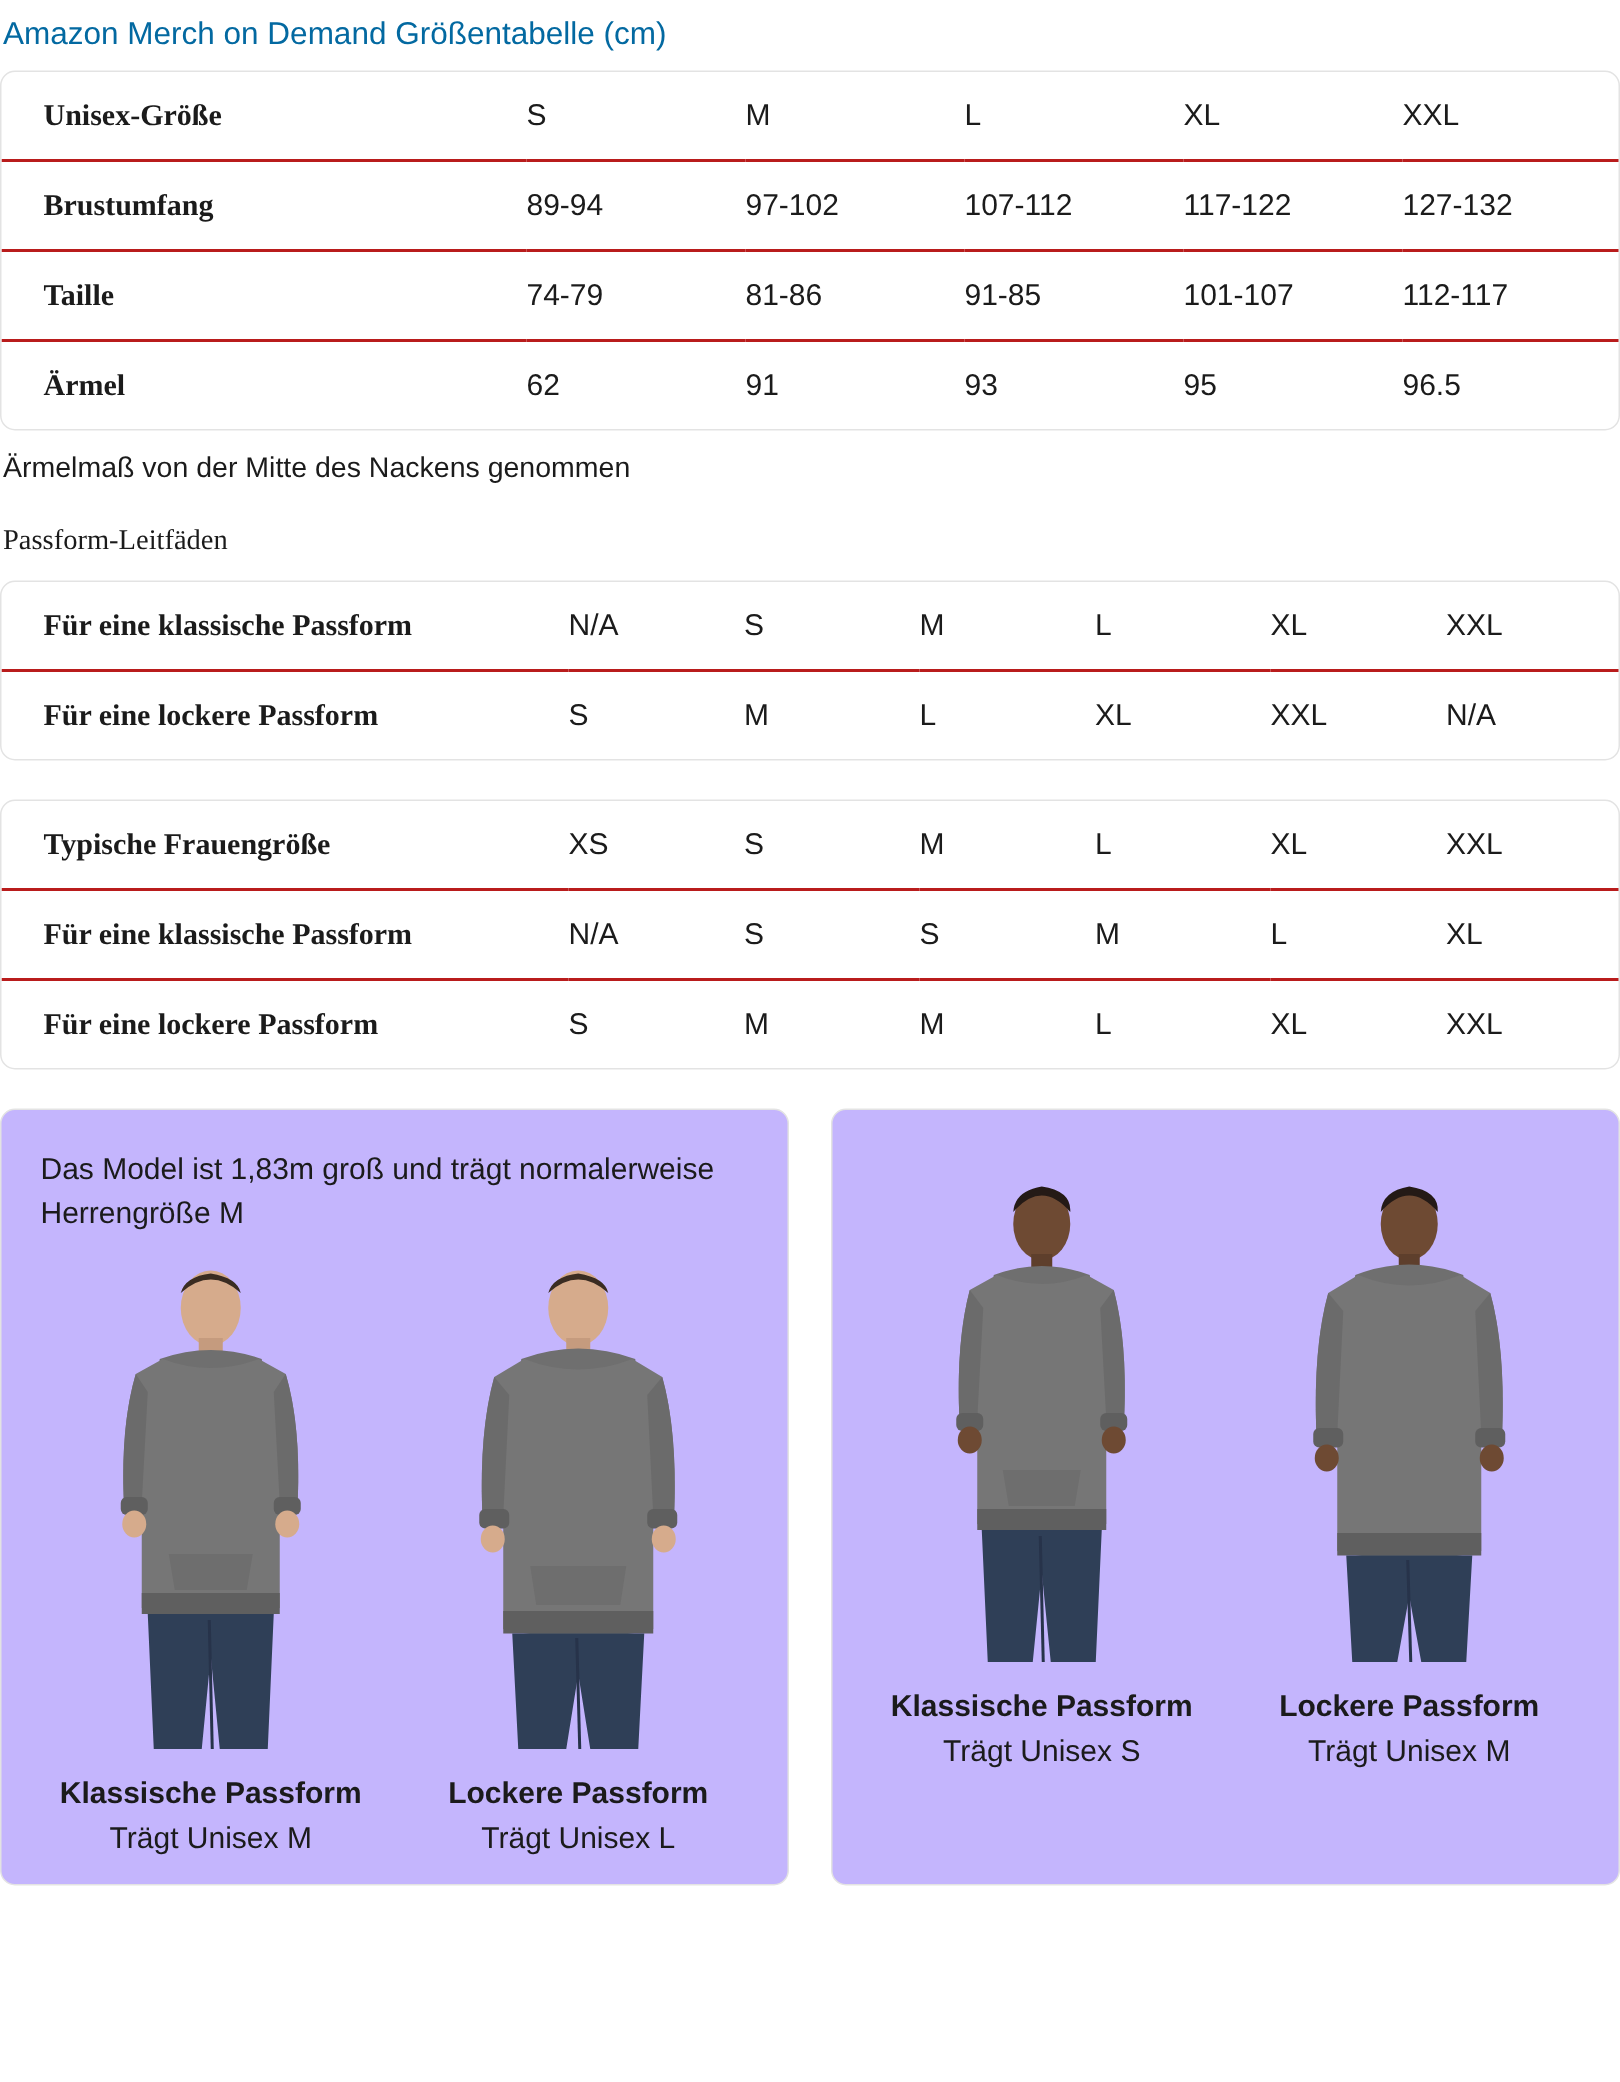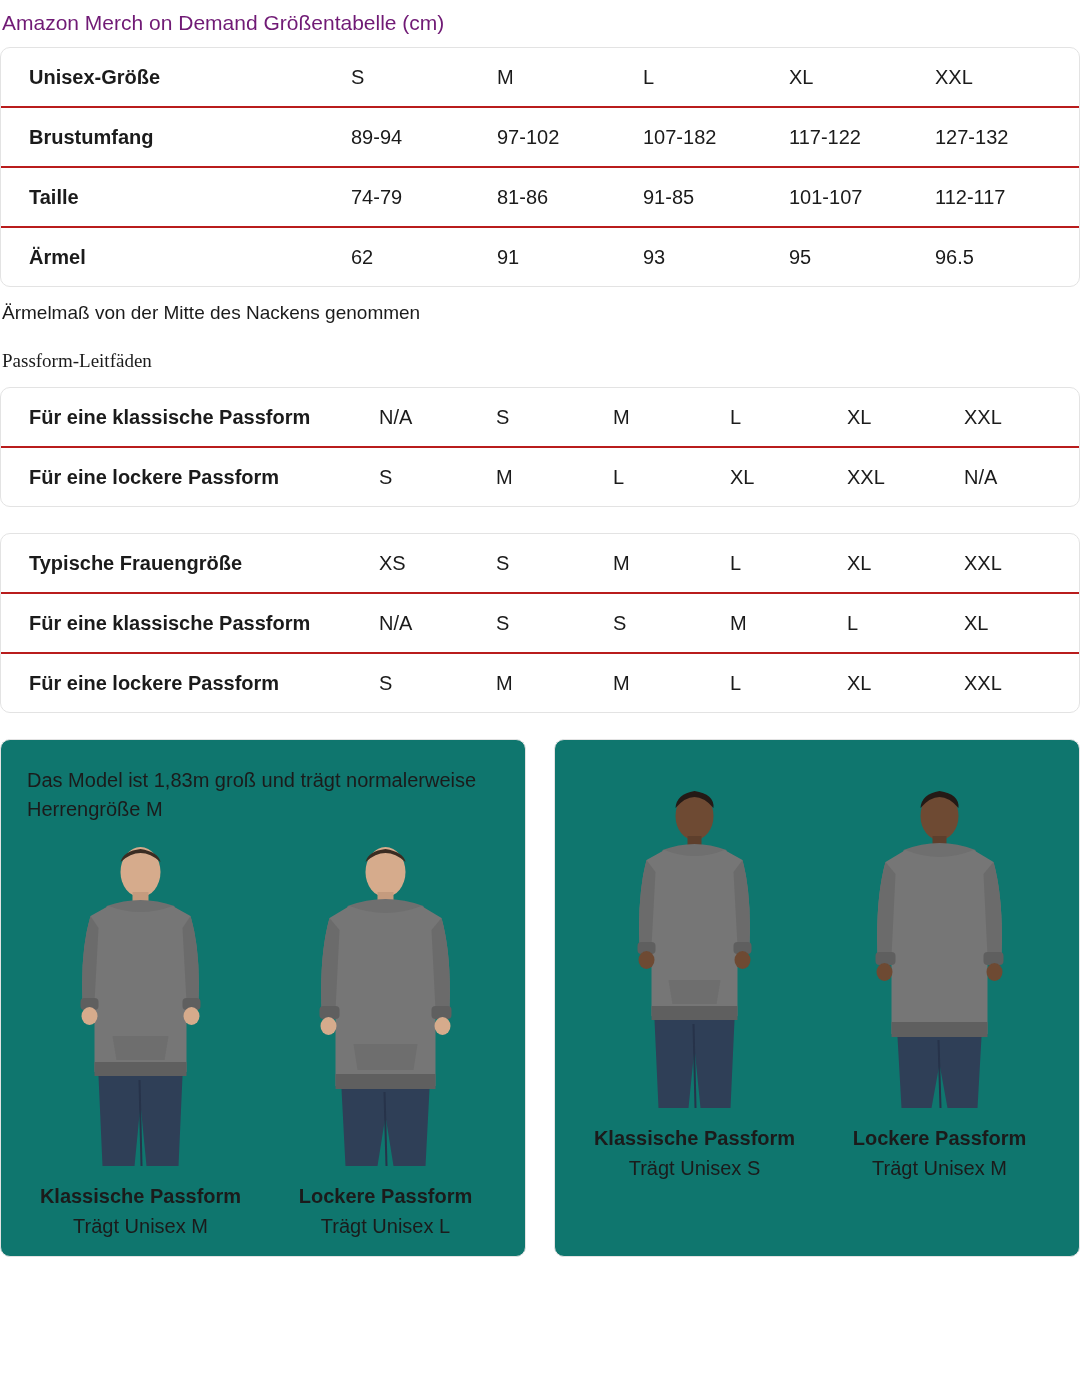--- a/index.html
+++ b/index.html
@@ -14,21 +14,21 @@
     color: #111111;
     -webkit-font-smoothing: antialiased;
   }
   .page {
     width: 1080px;
     box-sizing: border-box;
     padding: 0 0 6px 0;
   }
   .title {
     font-size: 21px;
-    color: #701a75;
+    color: #0369a1;
     padding: 10px 0 12px 2px;
     line-height: 1.2;
   }
   .note {
     font-size: 19px;
     color: #1b1b1b;
     padding: 14px 0 14px 2px;
     line-height: 1.25;
   }
   .section-label {
@@ -63,20 +63,21 @@
     font-size: 20px;
     color: #1b1b1b;
     padding: 18px 6px 18px 0;
     vertical-align: middle;
     line-height: 1.1;
   }
   table.sizes .rowhead {
     font-weight: bold;
     padding-left: 28px;
     font-size: 20px;
+    font-family: Liberation Serif, serif;
   }
 
   
   .tbl-main col.c0 { width: 350px; }
   .tbl-main col.cx { width: 146px; }
 
   
   .tbl-fit col.c0 { width: 378px; }
   .tbl-fit col.cx { width: 117px; }
   .spacer-24 { height: 26px; }
@@ -86,21 +87,21 @@
     display: flex;
     gap: 28px;
     margin-top: 26px;
   }
   .model-card {
     border: 1px solid #e3e3e3;
     border-radius: 10px;
     box-sizing: border-box;
     width: 526px;
     padding: 26px 26px 18px 26px;
-    background: #0f766e;
+    background: #c4b5fd;
   }
   .model-card .caption {
     font-size: 20px;
     line-height: 1.45;
     color: #1b1b1b;
     min-height: 58px;
   }
   .figs {
     display: flex;
     gap: 18px;
@@ -156,21 +157,21 @@
           <th>S</th>
           <th>M</th>
           <th>L</th>
           <th>XL</th>
           <th>XXL</th>
         </tr>
         <tr>
           <td class="rowhead">Brustumfang</td>
           <td>89-94</td>
           <td>97-102</td>
-          <td>107-182</td>
+          <td>107-112</td>
           <td>117-122</td>
           <td>127-132</td>
         </tr>
         <tr>
           <td class="rowhead">Taille</td>
           <td>74-79</td>
           <td>81-86</td>
           <td>91-85</td>
           <td>101-107</td>
           <td>112-117</td>

